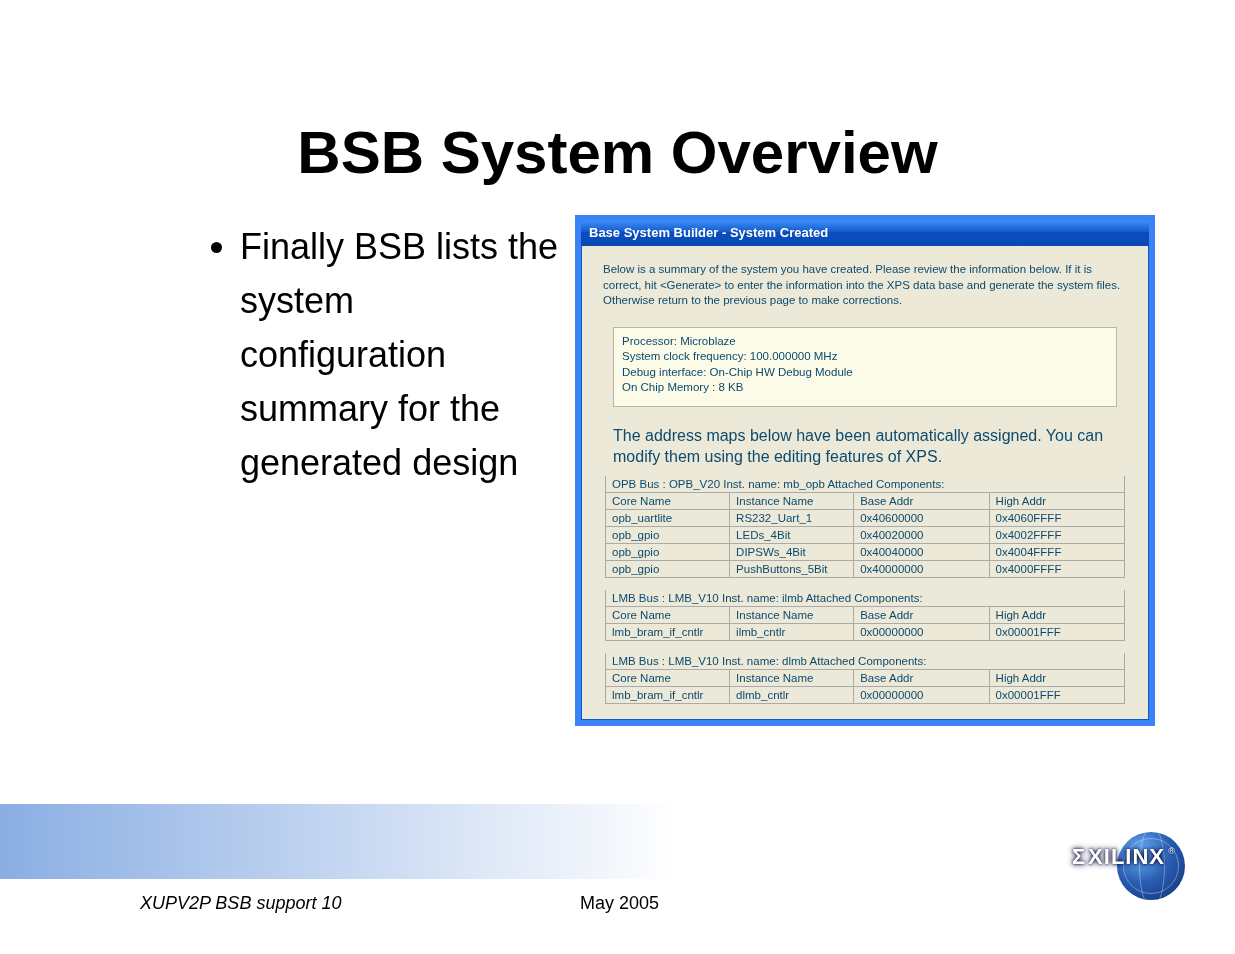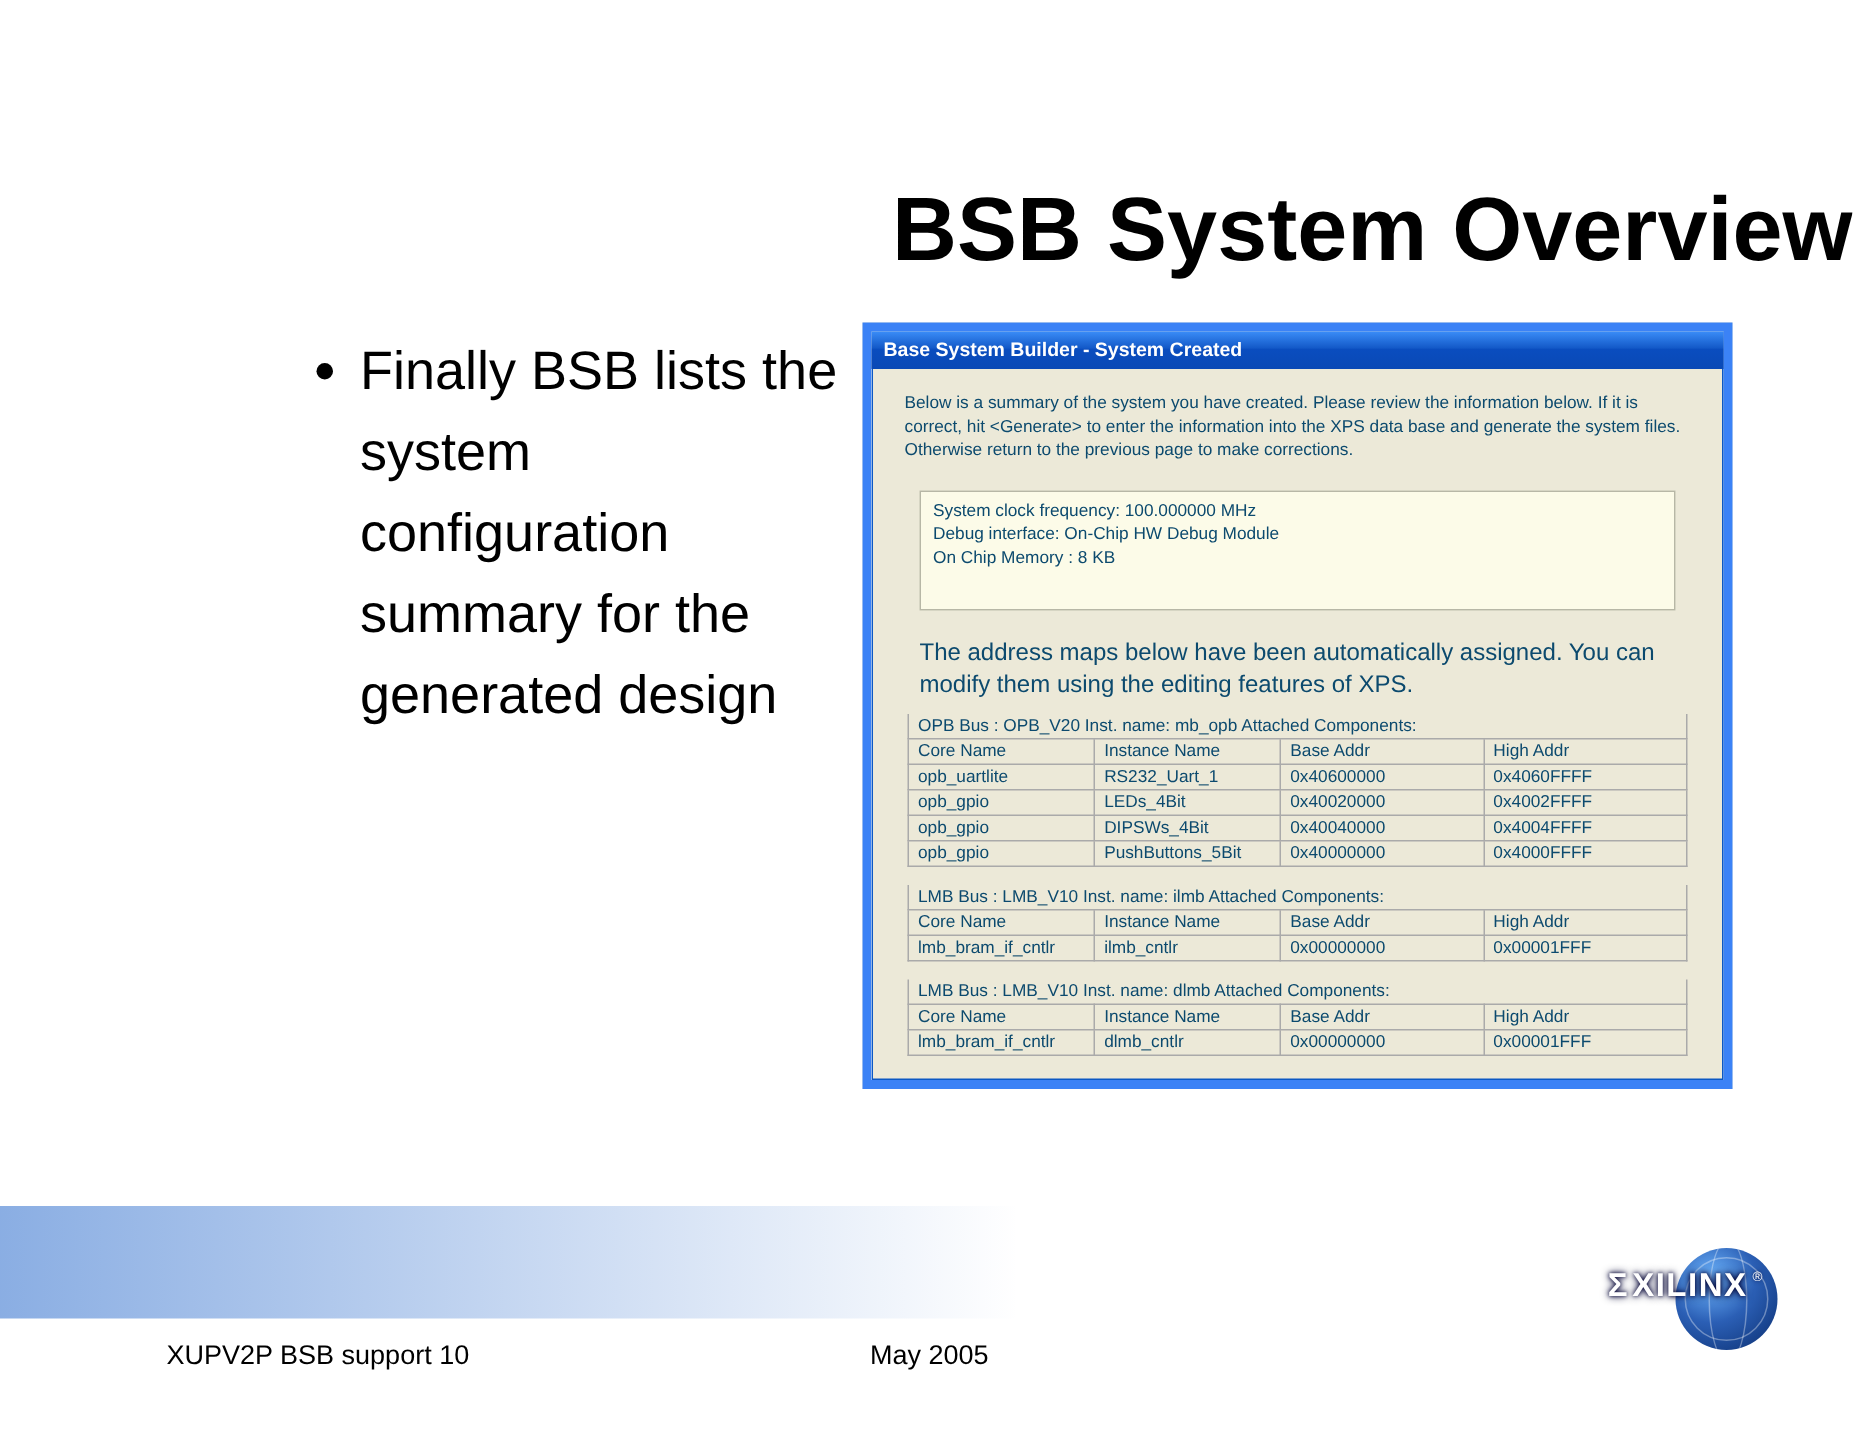--- a/index.html
+++ b/index.html
@@ -11,21 +11,21 @@
     font-family: Arial, Helvetica, sans-serif;
     position: relative;
     overflow: hidden;
   }
 
   .slide-title {
     position: absolute;
     top: 78px;
     left: 0;
     width: 100%;
-    text-align: right;
+    text-align: center;
     font-size: 60px;
     font-weight: bold;
     color: #000;
   }
 
   .bullet-block {
     position: absolute;
     top: 220px;
     left: 160px;
     width: 400px;
@@ -98,24 +98,25 @@
   .bus-table .bus-head td { border-left: 1px solid #aaa; border-right: 1px solid #aaa; }
   .bus-table tbody tr td:first-child { border-top: none; }
   .col-split td { border-left: 1px solid #aaa; }
   .col1 { width: 110px; }
   .col2 { width: 110px; }
   .col3 { width: 120px; }
   .col4 { width: 120px; }
 
   .footer-left {
     position: absolute;
-    left: 111px;
+    left: 140px;
     bottom: 40px;
     font-size: 18px;
     color: #000;
+    font-style: italic;
   }
   .footer-center {
     position: absolute;
     left: 580px;
     bottom: 40px;
     font-size: 18px;
     color: #000;
   }
 
   .wash {
@@ -187,20 +188,21 @@
     </ul>
 </div>
 
 <div class="window">
   <div class="titlebar">Base System Builder  - System Created</div>
   <div class="win-body">
 
     <div class="intro-text">Below is a summary of the system you have created. Please review the information below. If it is correct, hit &lt;Generate&gt; to enter the information into the XPS data base and generate the system files. Otherwise return to the previous page to make corrections.</div>
 
     <div class="summary-box">
+      <div>Processor: Microblaze</div>
       <div>System clock frequency: 100.000000 MHz</div>
       <div>Debug interface: On-Chip HW Debug Module</div>
       <div>On Chip Memory :   8 KB</div>
     </div>
 
     <div class="addr-note">The address maps below have been automatically assigned.  You can modify them using the editing features of XPS.</div>
 
     <table class="bus-table">
       <tbody>
           <tr class="bus-head">

